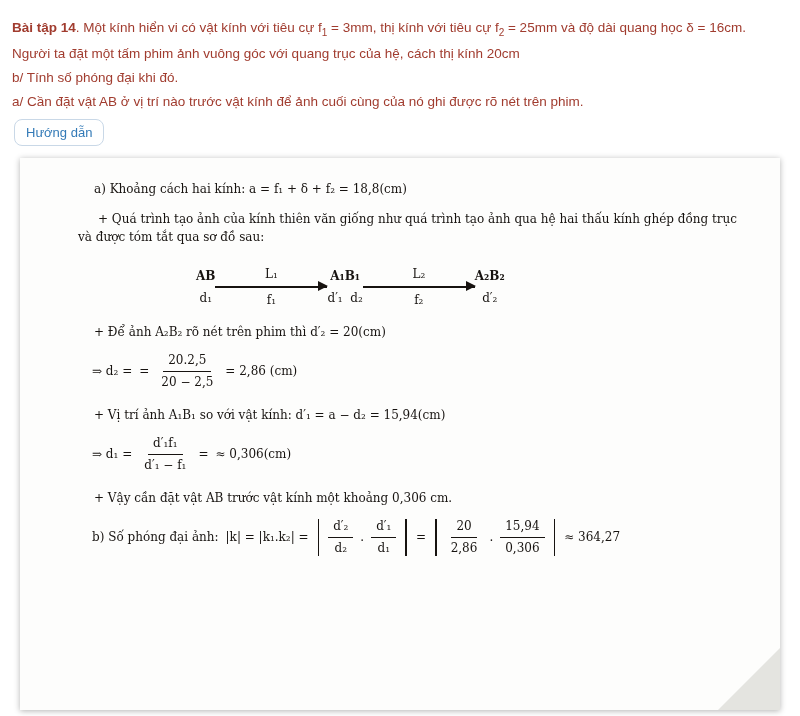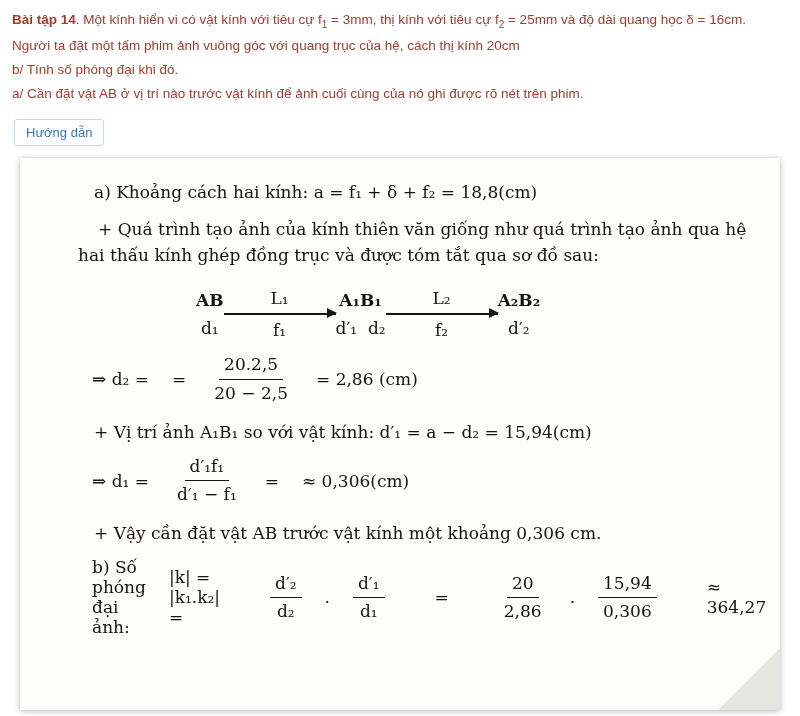--- a/index.html
+++ b/index.html
@@ -6,61 +6,62 @@
   html,body { background:#ffffff; }
   body {
     width:800px; height:716px; overflow:hidden;
     font-family:"Liberation Sans","DejaVu Sans",sans-serif;
   }
   
   .problem {
     padding:8px 16px 0 12px;
     font-size:13.5px; line-height:1.8;
     color:var(--problem-text,#a13c2f);
+    margin-top:8px;
   }
   .problem b { font-weight:bold; }
   .problem sub { font-size:10px; }
   
   .guide-btn {
-    display:inline-block; margin:12px 0 8px 14px;
+    display:inline-block; margin:4px 0 8px 14px;
     padding:5px 11px; font-size:13px;
     font-family:"Liberation Sans","DejaVu Sans",sans-serif;
     color:var(--accent-blue,#337ab7);
-    background:#ffffff; border:1px solid #c9d8e7; border-radius:3px;
+    background:#ffffff; border:1px solid #c9d8e7; border-radius:8px;
     cursor:pointer;
   }
   
   .card {
     position:relative;
     width:760px; height:552px; margin:4px auto 0;
     background:var(--card-bg,#fdfdfc);
     box-shadow:0 1px 6px rgba(0,0,0,0.30);
     padding:24px 28px 24px 58px;
     font-family:"DejaVu Serif","Liberation Serif",serif;
-    font-size:17px; color:var(--ink,#171310);
+    font-size:12px; color:var(--ink,#171310);
     overflow:hidden;
   }
   .s-line { margin-top:18px; margin-left:16px; }
   .first  { margin-top:0; }
   .para   { margin-top:14px; text-indent:20px; line-height:1.55; }
   
   .diagram { display:flex; align-items:center; gap:0; margin:20px 0 4px 118px; }
   .dcol  { display:flex; flex-direction:column; align-items:center; }
   .dmain { font-weight:bold; }
   .dsub  { margin-top:8px; white-space:pre; }
   .dlabel{ }
   .arrow { position:relative; width:112px; height:2px; background:var(--ink,#171310); margin:5px 0; }
   .arrow::after {
     content:""; position:absolute; right:-1px; top:-5px;
     width:0; height:0;
     border-left:10px solid var(--ink,#171310);
     border-top:5px solid transparent; border-bottom:5px solid transparent;
   }
   
-  .eq { display:flex; align-items:center; gap:23px; margin-top:14px; margin-left:14px; }
+  .eq { display:flex; align-items:center; gap:7px; margin-top:14px; margin-left:14px; }
   .frac { display:inline-flex; flex-direction:column; align-items:center; text-align:center; line-height:1.25; }
   .num { padding:0 5px 3px; border-bottom:1.5px solid var(--ink,#171310); }
   .den { padding:3px 5px 0; }
   .vbar { width:1.6px; align-self:stretch; background:var(--ink,#171310); margin:0 2px; }
   
   .curl {
     position:absolute; right:0; bottom:0; width:0; height:0;
     border-bottom:62px solid #e4e4e0; border-left:62px solid transparent;
   }
 </style>
@@ -106,20 +107,21 @@
       <div class="dlabel">L₂</div>
       <div class="arrow"></div>
       <div class="dlabel">f₂</div>
     </div>
     <div class="dcol">
       <div class="dmain">A₂B₂</div>
       <div class="dsub">d′₂</div>
     </div>
   </div>
 
+  <div class="s-line">+  Để ảnh A₂B₂ rõ nét trên phim thì  d′₂ = 20(cm)</div>
 
   <div class="eq">
     <span>⇒ d₂ =</span>
     <span>=</span>
     <span class="frac">
       <span class="num">20.2,5</span>
       <span class="den">20 − 2,5</span>
     </span>
     <span>= 2,86 (cm)</span>
   </div>

